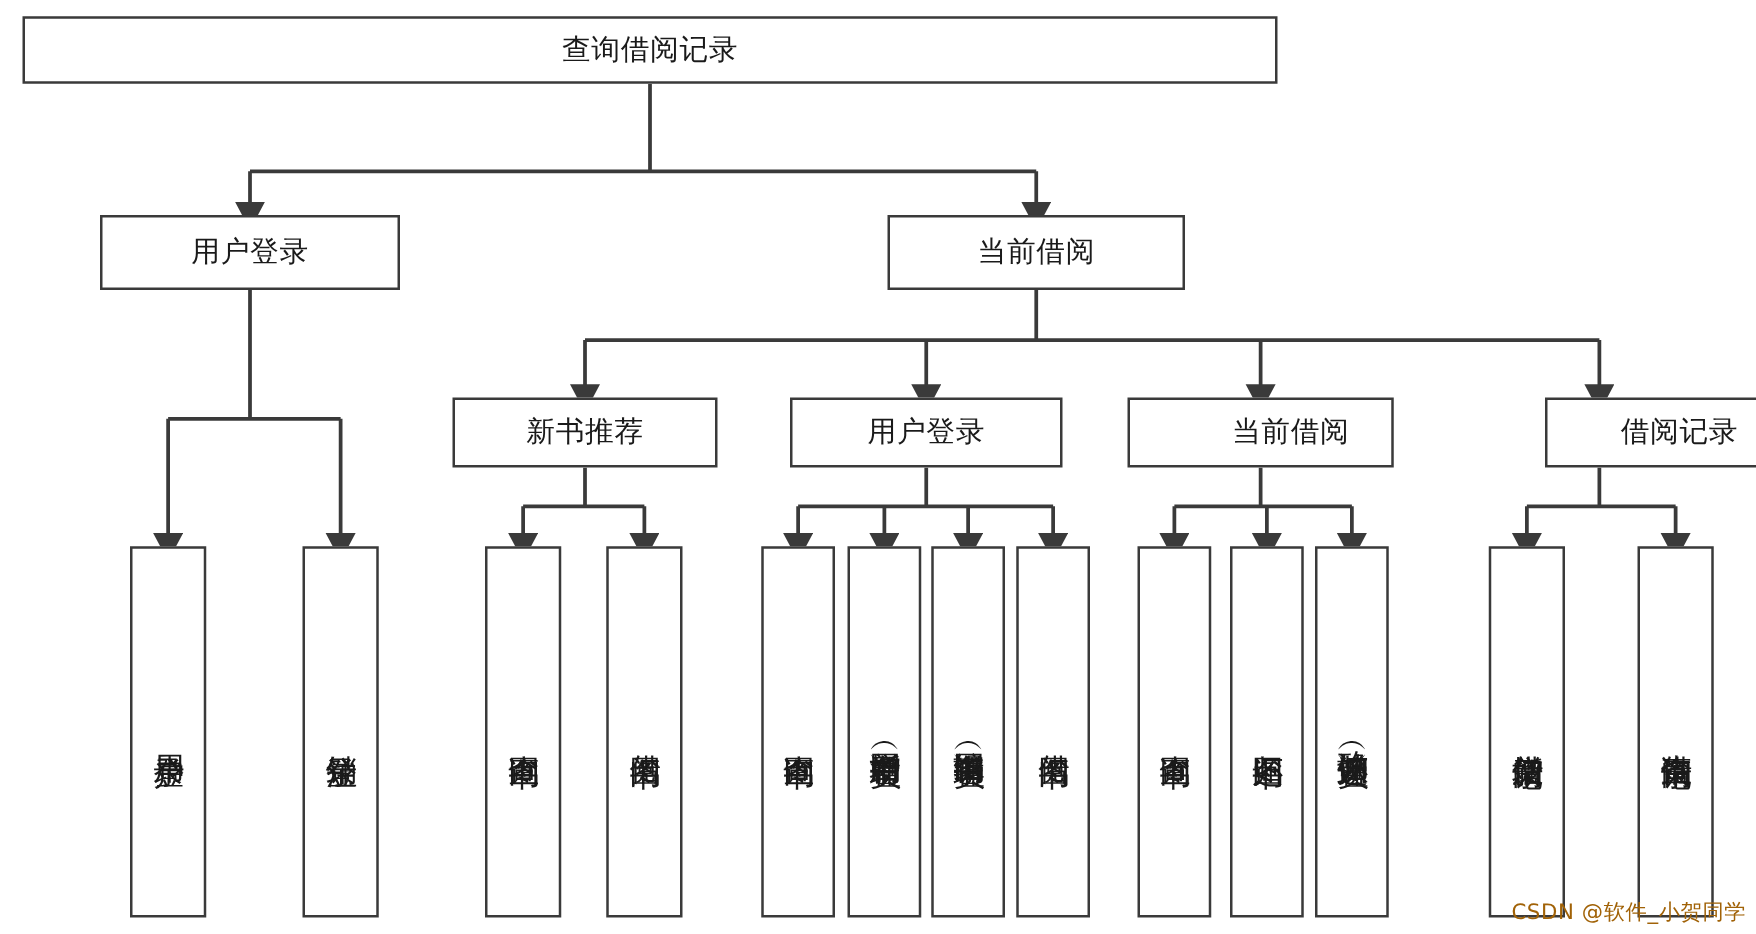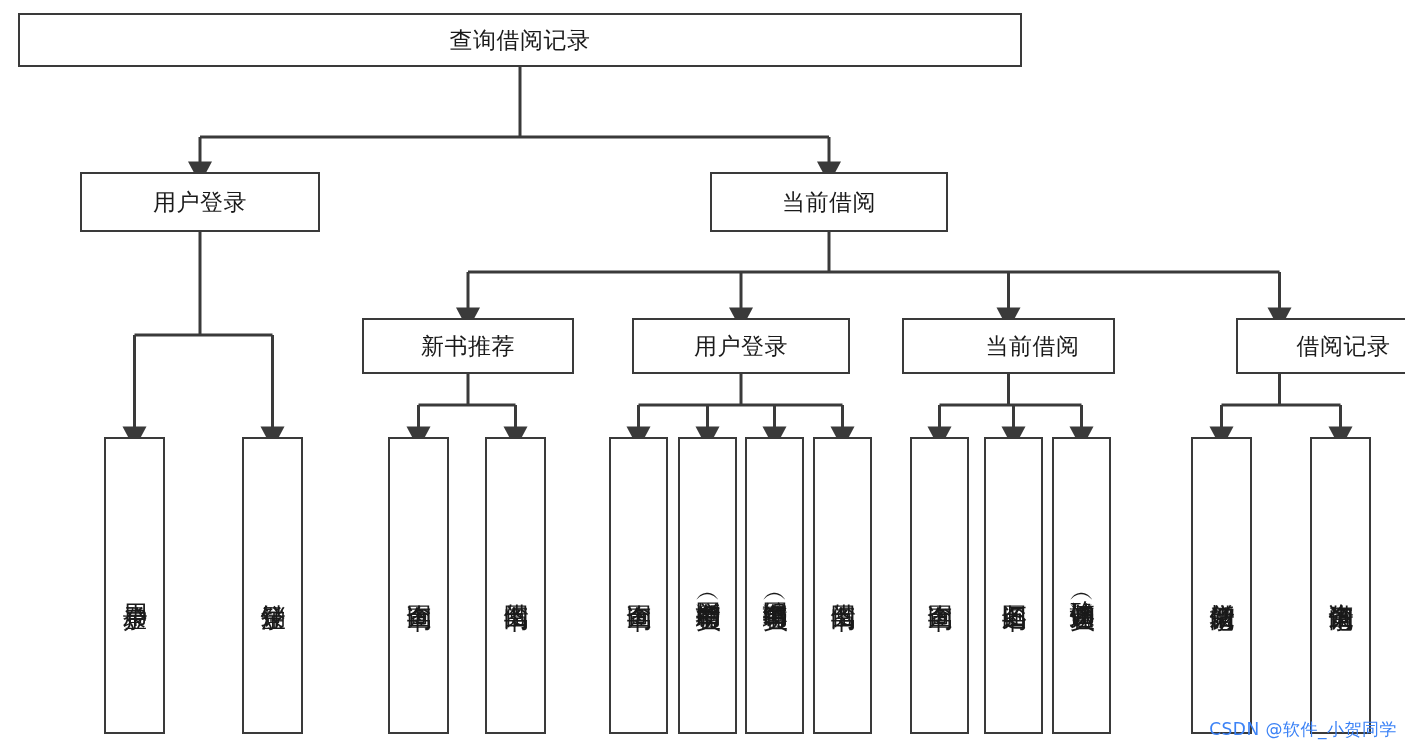--- a/index.html
+++ b/index.html
@@ -54,21 +54,21 @@
   .node-v .vtext {
     writing-mode: vertical-rl;
     text-orientation: upright;
     display: block;
   }
   #watermark {
     position: absolute;
     right: 8px;
     bottom: 6px;
     font-size: 17px;
-    color: #3b82f6;
+    color: #a16207;
     white-space: nowrap;
     letter-spacing: 0.5px;
     font-family: "DejaVu Sans", "Liberation Sans", sans-serif;
   }
 </style>
 </head>
 <body>
 
 <div id="canvas">
 

